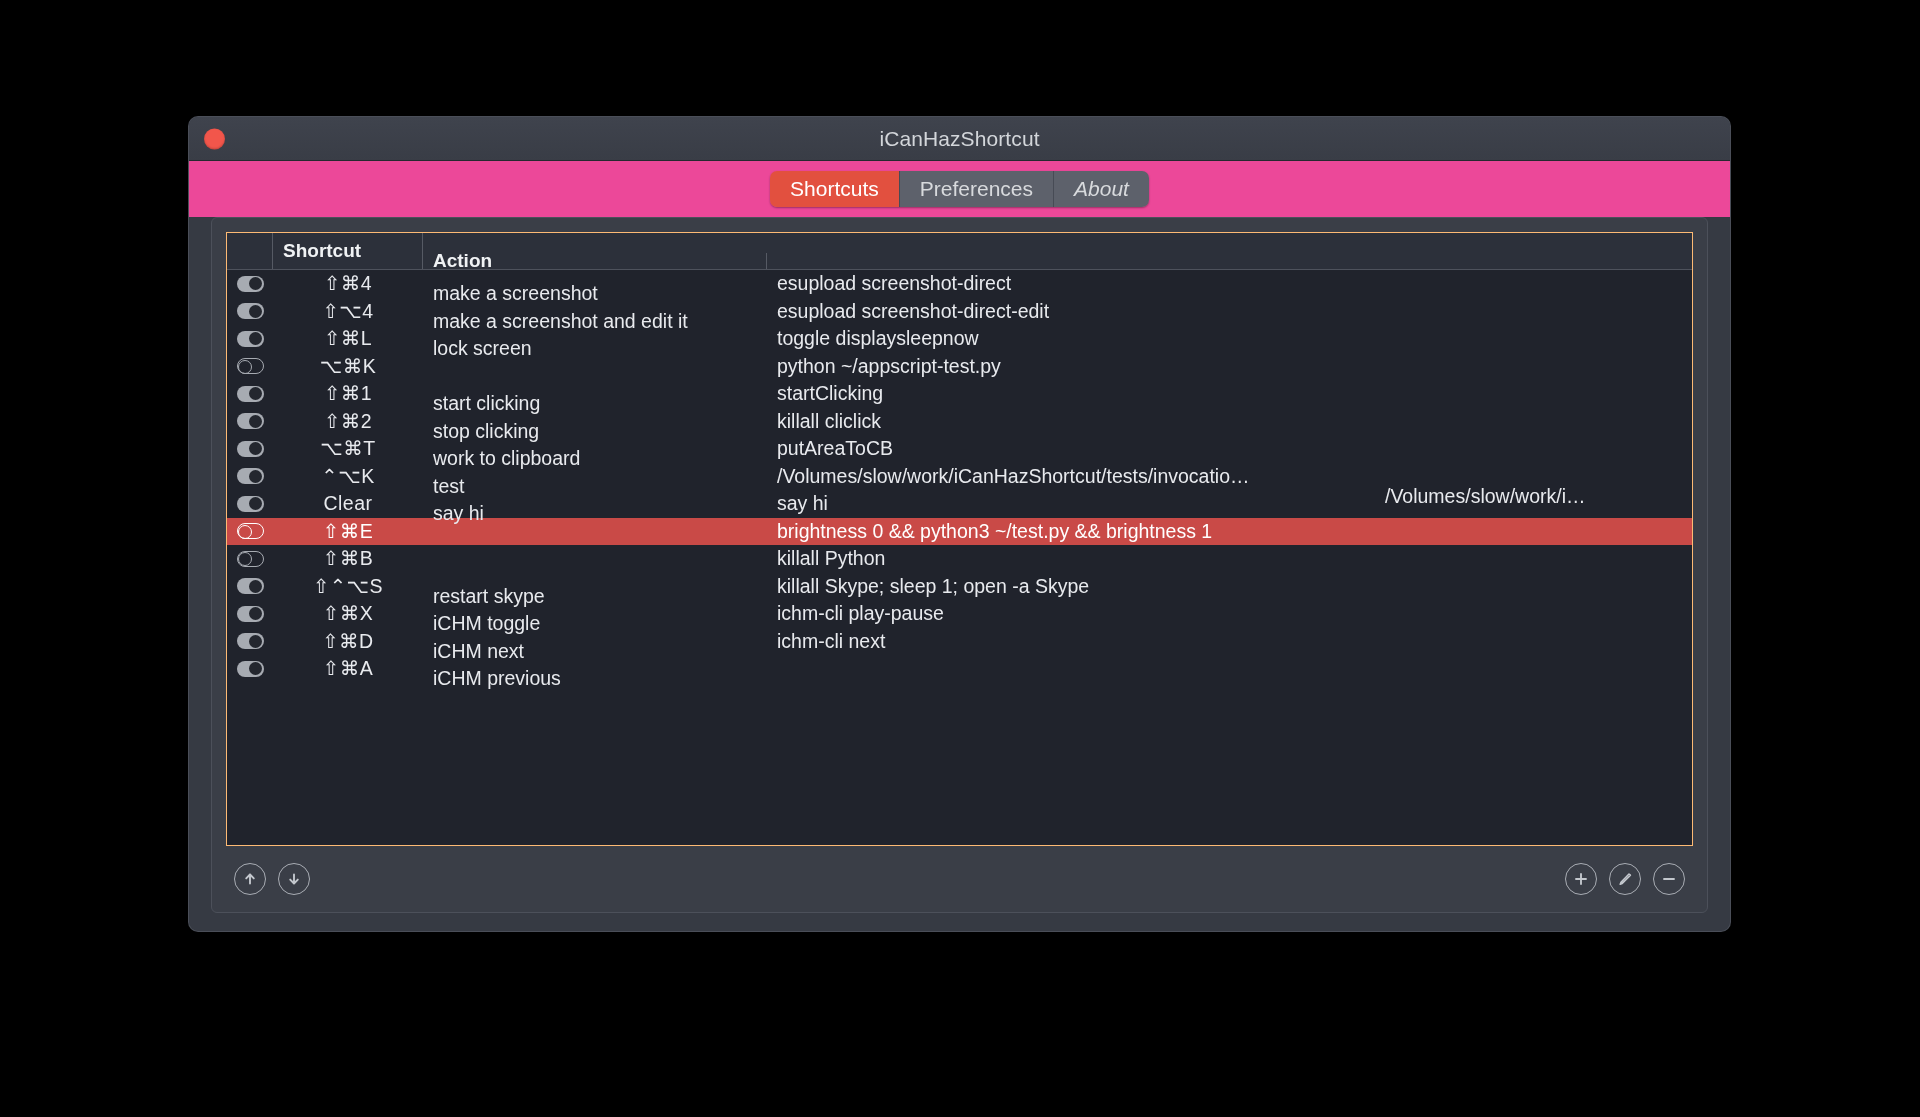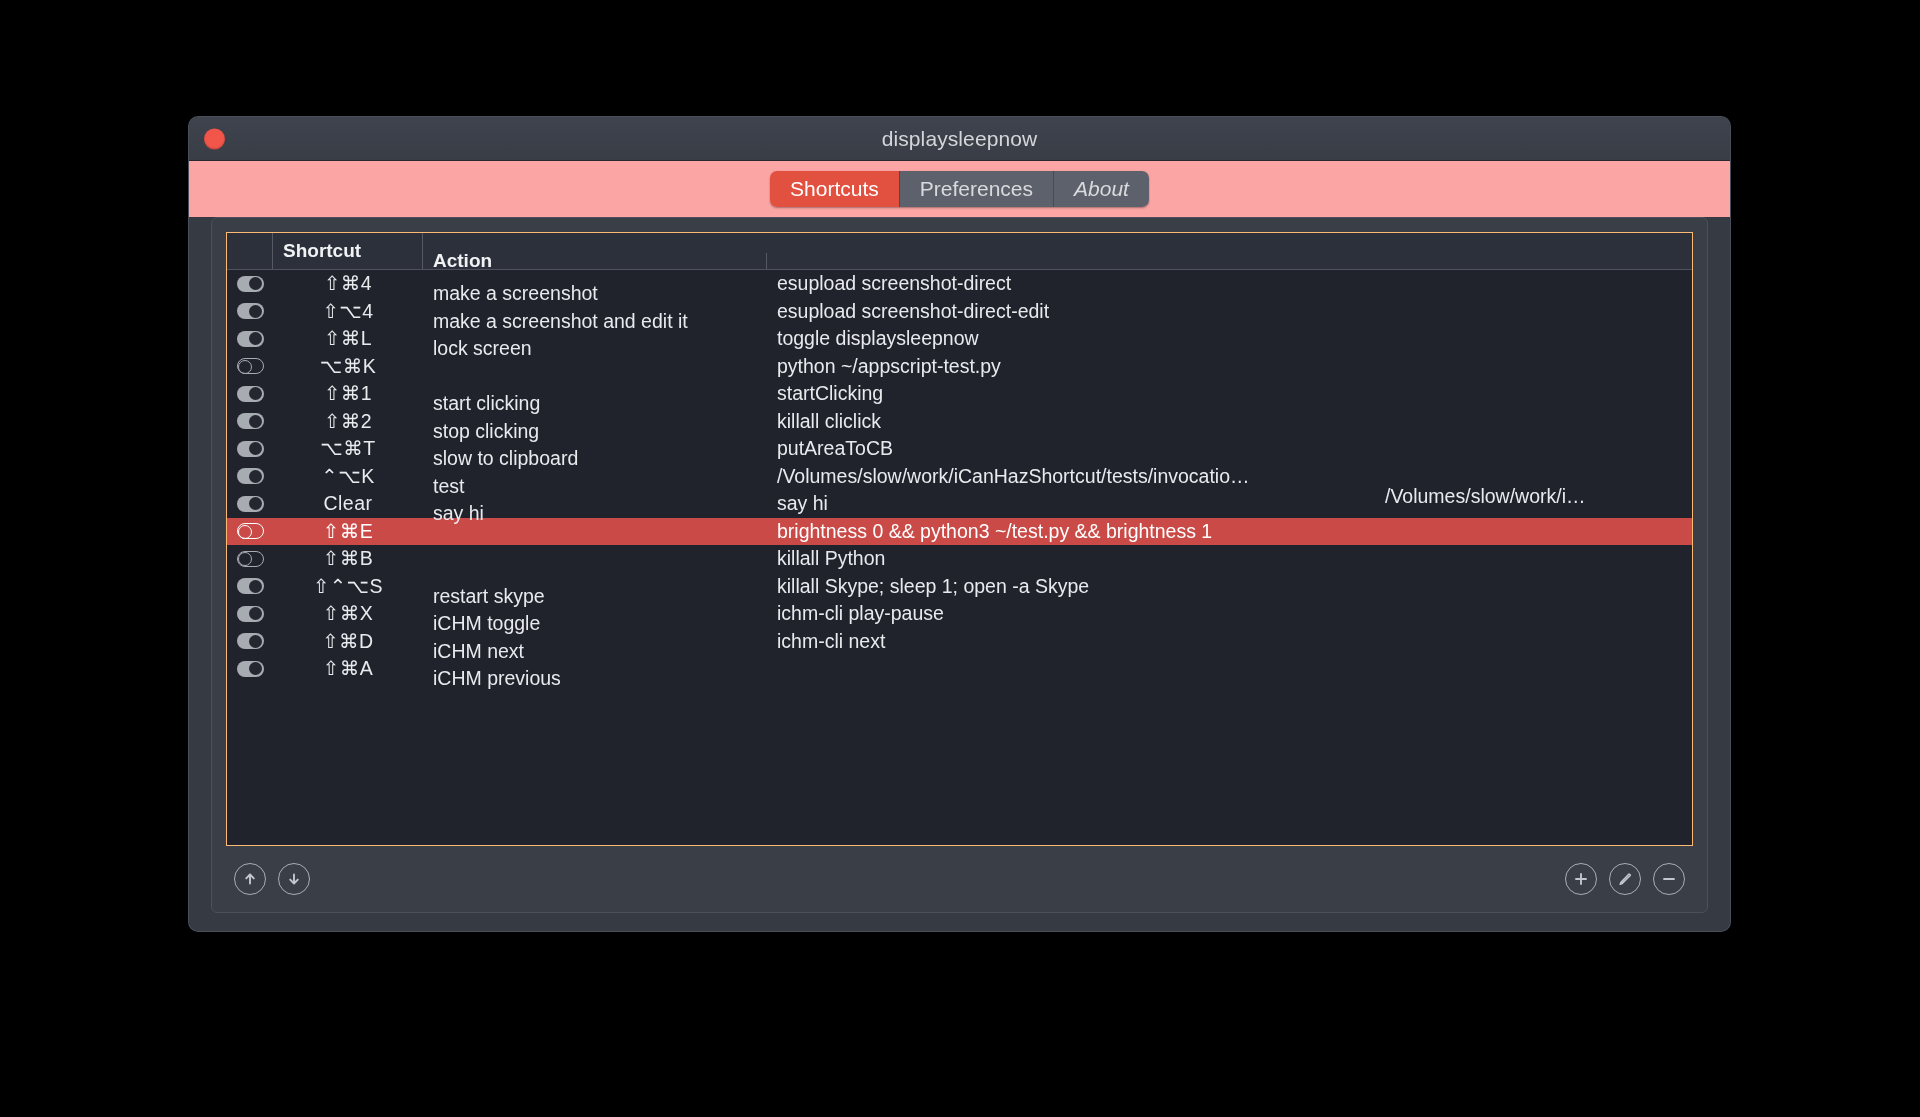--- a/index.html
+++ b/index.html
@@ -55,21 +55,21 @@
     color: #d3d6da;
     letter-spacing: 0.1px;
   }
 
   
   .tabbar {
     flex: 0 0 56px;
     display: flex;
     align-items: center;
     justify-content: center;
-    background: #fca5a5;
+    background: #ec4899;
   }
   .tabs {
     display: flex;
     border-radius: 7px;
     overflow: hidden;
     box-shadow: 0 1px 2px rgba(0,0,0,0.35);
   }
   .tab {
     padding: 0 20px;
     height: 36px;
@@ -234,21 +234,21 @@
   }
   .circ-btn svg { display: block; }
 </style>
 </head>
 <body>
 
 <div class="window">
 
   <div class="titlebar">
     <div class="close-btn"></div>
-    <div class="win-title">displaysleepnow</div>
+    <div class="win-title">iCanHazShortcut</div>
   </div>
 
   <div class="tabbar">
     <div class="tabs" id="tabs">
         <div class="tab active">Shortcuts</div>
         <div class="tab">Preferences</div>
         <div class="tab">About</div>
       </div>
   </div>
 
@@ -321,21 +321,21 @@
             <div class="cell col-action">stop clicking</div>
             <div class="cell col-command">killall cliclick</div>
             <div class="cell col-workdir"></div>
             <div class="cell col-extra"></div>
           </div>
           <div class="row">
             <div class="cell col-toggle">
               <div class="switch on"></div>
             </div>
             <div class="cell col-short">⌥⌘T</div>
-            <div class="cell col-action">slow to clipboard</div>
+            <div class="cell col-action">work to clipboard</div>
             <div class="cell col-command">putAreaToCB</div>
             <div class="cell col-workdir"></div>
             <div class="cell col-extra"></div>
           </div>
           <div class="row">
             <div class="cell col-toggle">
               <div class="switch on"></div>
             </div>
             <div class="cell col-short">⌃⌥K</div>
             <div class="cell col-action">test</div>

